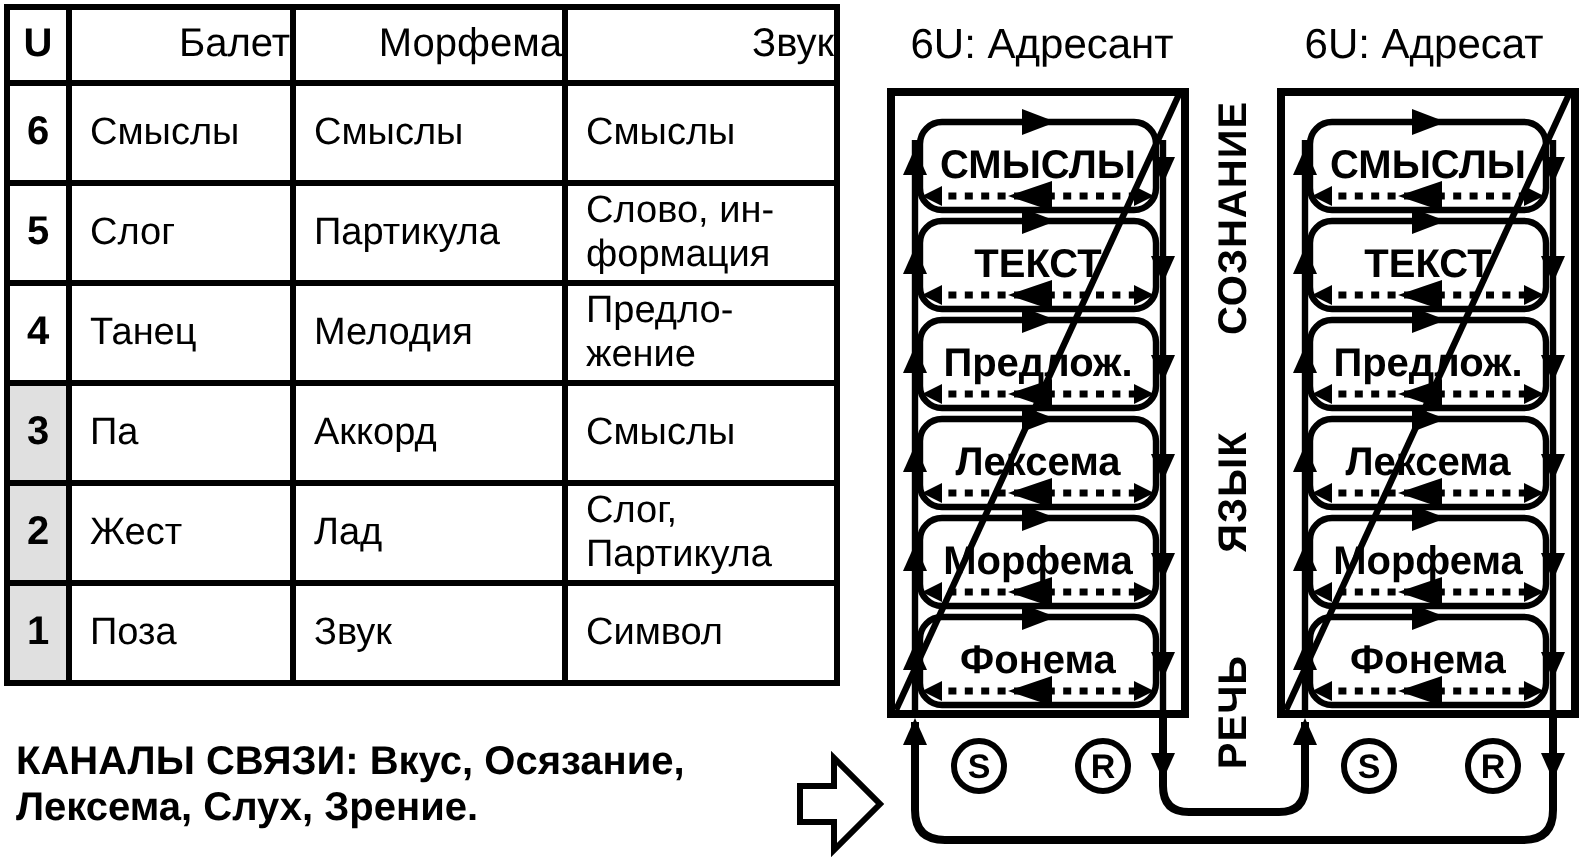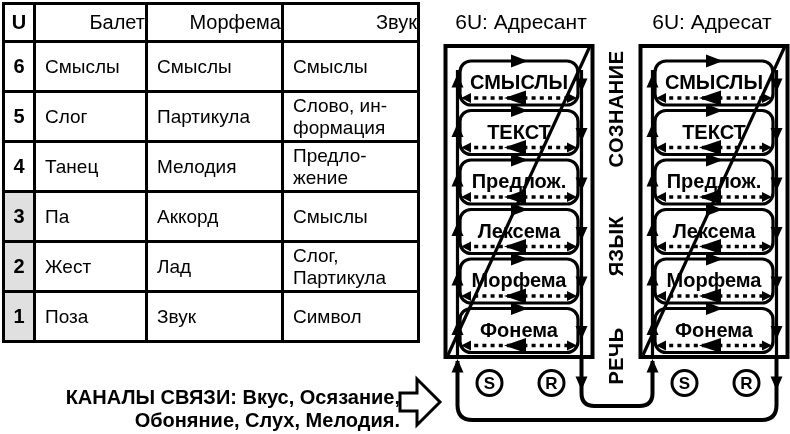--- a/index.html
+++ b/index.html
@@ -9,21 +9,21 @@
   table.levels{position:absolute;left:2px;top:2px;border-collapse:collapse;table-layout:fixed;}
   table.levels th,table.levels td{border:3px solid #000;background:#fff;overflow:hidden;}
   table.levels thead tr{height:38px;}
   table.levels tbody tr{height:50px;}
   th.hdr{font-size:20px;font-weight:normal;text-align:right;padding:0;}
   th.hdr-u{font-size:20px;font-weight:bold;text-align:center;padding:0;}
   td.u{text-align:center;font-weight:bold;font-size:20px;padding:0;}
   td.u.shaded{background:#e0e0e0;}
   td.val{font-size:19px;padding:1px 4px 1px 9px;vertical-align:middle;line-height:22px;}
   
-  .caption{position:absolute;left:8px;top:386px;width:392px;text-align:right;
+  .caption{position:absolute;left:8px;top:370px;width:392px;text-align:left;
            font-size:20px;font-weight:bold;line-height:23px;white-space:nowrap;}
   
   .blockarrow{position:absolute;left:394px;top:372px;}
   .rightpane{position:absolute;left:430px;top:0;}
   .ln{stroke:#000;stroke-width:3.2;fill:none;}
   .ln4{stroke:#000;stroke-width:4;fill:none;}
   .orect{stroke:#000;stroke-width:4;fill:none;}
   .bx{fill:#fff;stroke:#000;stroke-width:3.2;}
   .cl{fill:#fff;stroke:#000;stroke-width:3;}
   .dt{stroke:#000;stroke-width:3.4;stroke-dasharray:4 4.2;fill:none;}
@@ -88,21 +88,21 @@
         <td class="u shaded">1</td>
         <td class="val">Поза</td>
         <td class="val">Звук</td>
         <td class="val">Символ</td>
       </tr>
     </tbody>
   </table>
 
   <div class="caption">
     <div>КАНАЛЫ СВЯЗИ: Вкус, Осязание,</div>
-    <div>Обоняние, Слух, Мелодия.</div>
+    <div>Лексема, Слух, Зрение.</div>
   </div>
 
   <svg class="blockarrow" width="52" height="58" viewBox="0 0 52 58">
     <polygon points="6,21 23,21 23,7 46,30 23,53 23,39 6,39" fill="#fff" stroke="#000" stroke-width="3" stroke-linejoin="miter"></polygon>
   </svg>
 
   <svg class="rightpane" width="360" height="434" viewBox="0 0 360 434">
     <defs>
       <path id="ahr" class="ah" d="M0 0 L-17 -6.5 L-17 6.5 Z"></path>
       <path id="ahL" class="ah" d="M0 0 L22 -7.5 L22 7.5 Z"></path>

